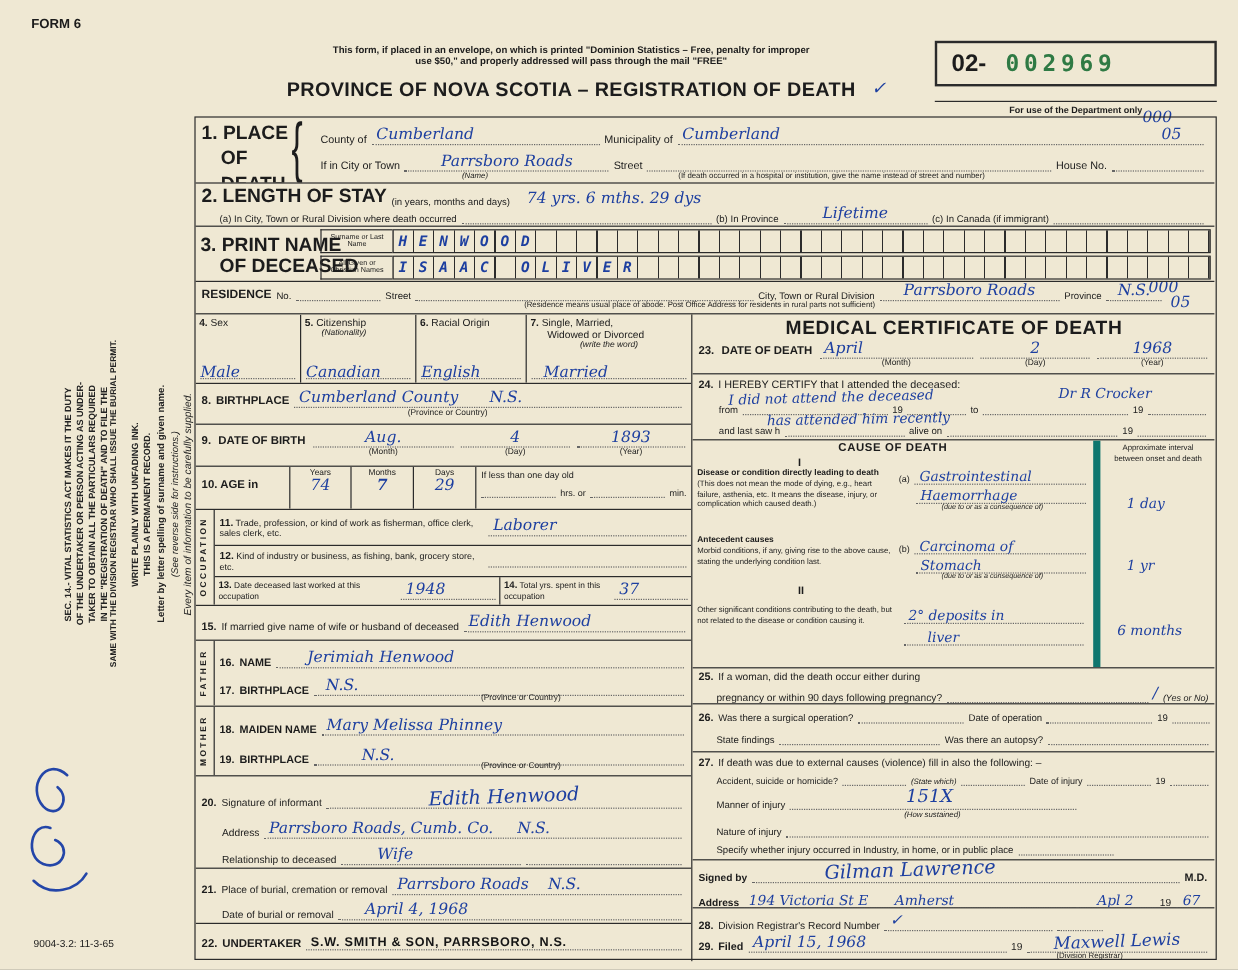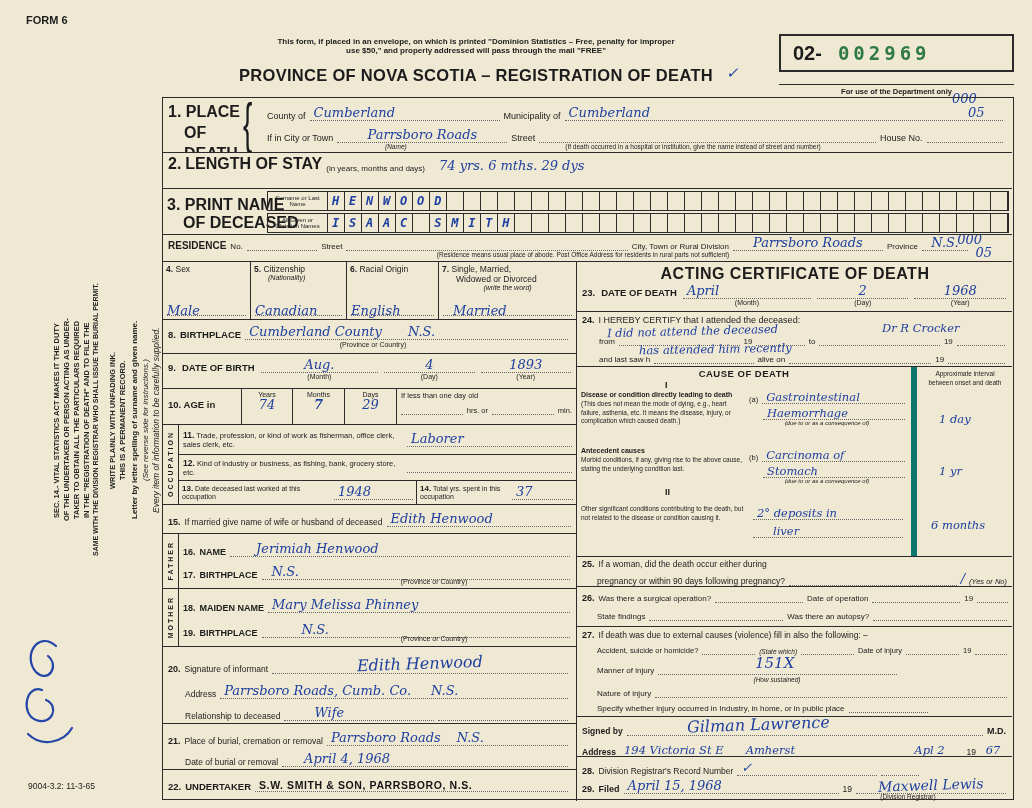--- a/index.html
+++ b/index.html
@@ -104,38 +104,48 @@
       <span class="abs f65 ctr" style="left:330px;top:45px;width:400px;">(If death occurred in a hospital or institution, give the name instead of street and number)</span>
     </div>
 
     <div class="r bb" style="left:0;top:55px;width:849px;height:36px;">
       <div class="abs line" style="left:5px;top:2px;width:620px;">
         <span class="b f105">2.</span>
         <span class="b f105">LENGTH OF STAY</span>
         <span class="f8">(in years, months and days)</span>
         <span class="hw" style="margin-left:10px;">74 yrs. 6 mths. 29 dys</span>
       </div>
+      <div class="abs line" style="left:20px;top:19px;width:820px;">
+        <span class="f8">(a) In City, Town or Rural Division where death occurred</span>
+        <span class="dl"></span>
+        <span class="f8">(b) In Province</span>
+        <span class="fseg" style="width:120px;">
+            <span class="hw">Lifetime</span>
+          </span>
+        <span class="f8">(c) In Canada (if immigrant)</span>
+        <span class="dl" style="flex:0.6;"></span>
+      </div>
     </div>
 
     <div class="r bb" style="left:0;top:91px;width:849px;height:46px;">
       <div class="abs" style="left:4px;top:7px;">
         <div class="b f105"><span>3.</span> <span>PRINT NAME</span></div>
         <div class="b f105" style="padding-left:16px;">OF DECEASED</div>
       </div>
       <div class="abs" style="left:104px;top:2px;width:742px;">
         <div style="display:flex;margin-bottom:2px;">
           <div class="f6 ctr" style="flex:0 0 60px;border:1px solid #2b2b2b;border-right:0;display:flex;align-items:center;justify-content:center;padding:0 2px;">Surname or Last Name</div>
           <div class="boxes" style="flex:1;">
             <div class="boxtext">HENWOOD</div>
           </div>
         </div>
         <div style="display:flex;">
           <div class="f6 ctr" style="flex:0 0 60px;border:1px solid #2b2b2b;border-right:0;display:flex;align-items:center;justify-content:center;padding:0 2px;">All Given or Christian Names</div>
           <div class="boxes" style="flex:1;">
-            <div class="boxtext">ISAAC SMITH</div>
+            <div class="boxtext">ISAAC OLIVER</div>
           </div>
         </div>
       </div>
     </div>
 
     <div class="r bb" style="left:0;top:137px;width:849px;height:27px;">
       <div class="abs line" style="left:5px;top:1px;width:800px;">
         <span class="b f10">RESIDENCE</span>
         <span class="f8">No.</span>
         <span class="dl" style="flex:0.4;"></span>
@@ -396,21 +406,21 @@
           <span class="b f95">UNDERTAKER</span>
           <span class="fseg jl" style="flex:1;">
               <span class="typed">S.W. SMITH &amp; SON, PARRSBORO, N.S.</span>
             </span>
         </div>
       </div>
     </div>
 
     <div class="r" style="left:413px;top:164px;width:436px;height:539px;border-left:1px solid #2b2b2b;">
 
-      <div class="abs b f105 ctr" style="left:0;top:3px;width:436px;letter-spacing:0.5px;">ACTING CERTIFICATE OF DEATH</div>
+      <div class="abs b f105 ctr" style="left:0;top:3px;width:436px;letter-spacing:0.5px;">MEDICAL CERTIFICATE OF DEATH</div>
 
       <div class="r bb" style="left:0;top:19px;width:436px;height:31px;">
         <div class="abs" style="left:5px;top:3px;width:424px;display:flex;gap:6px;align-items:flex-start;">
           <span class="b f95" style="margin-top:3px;">23.</span>
           <span class="b f95" style="margin-top:3px;">DATE OF DEATH</span>
           <div style="flex:1.4;">
             <div class="fseg jl">
                 <span class="hw">April</span>
               </div>
             <div class="f7 ctr">(Month)</div>

